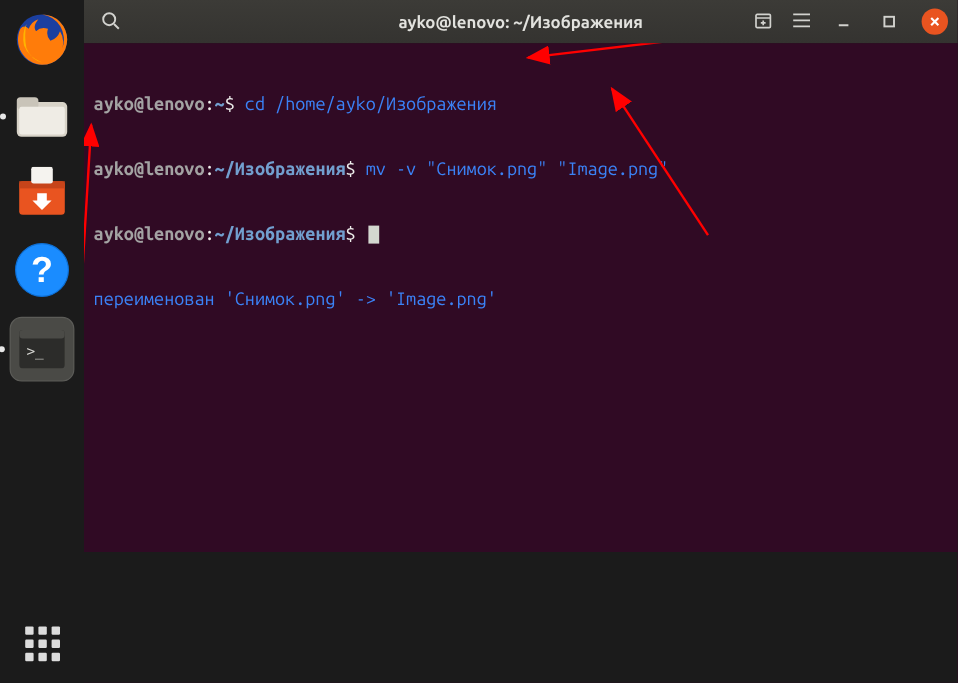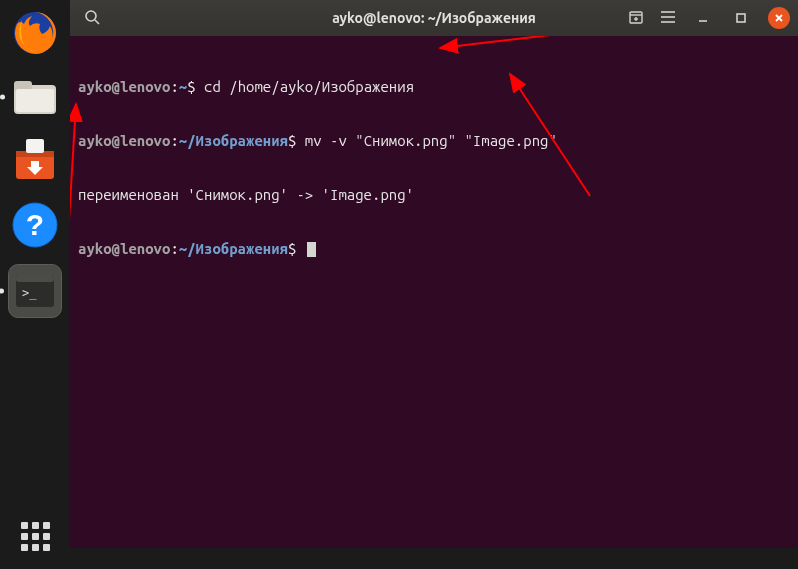--- a/index.html
+++ b/index.html
@@ -58,21 +58,21 @@
       grid-template-rows: repeat(3, 7px);
       gap: 4px;
     }
     .grid-dots div { width: 7px; height: 7px; background: #dcdcdc; border-radius: 1px; }
 
     .window {
       position: absolute;
       left: 70px;
       top: 0;
       width: 728px;
-      height: 548px;
+      height: 460px;
       display: flex;
       flex-direction: column;
     }
     .titlebar {
       height: 36px;
       background: linear-gradient(#3c3b37, #343330);
       display: flex;
       align-items: center;
       color: #d9d9d5;
       font-size: 14px;
@@ -114,21 +114,21 @@
       font-family: "Ubuntu Mono", "DejaVu Sans Mono", monospace;
       font-size: 15px;
       line-height: 18px;
       padding: 6px 8px;
       white-space: pre;
       position: relative;
     }
     .t-user { color: #a3a3a3; font-weight: bold; }
     .t-path { color: #729fcf; font-weight: bold; }
     .t-white { color: #eeeeec; }
-    .t-cmd { color: #e5e5e5; }
+    .t-cmd { color: #3b82f6; }
     .cursor {
       display: inline-block;
       width: 9px;
       height: 15px;
       background: #d3d7cf;
       vertical-align: text-bottom;
       margin-left: 2px;
     }
     .line { display: block; }
 
@@ -234,22 +234,22 @@
             <line x1="3" y1="3" x2="9" y2="9"></line>
             <line x1="9" y1="3" x2="3" y2="9"></line>
           </svg>
       </span>
     </div>
   </div>
 
   <div class="terminal">
     <span class="line"><span class="t-user">ayko@lenovo</span><span class="t-white">:</span><span class="t-path">~</span><span class="t-white">$ </span><span class="t-cmd">cd /home/ayko/Изображения</span></span>
     <span class="line"><span class="t-user">ayko@lenovo</span><span class="t-white">:</span><span class="t-path">~/Изображения</span><span class="t-white">$ </span><span class="t-cmd">mv -v "Снимок.png" "Image.png"</span></span>
+    <span class="line"><span class="t-user">ayko@lenovo</span><span class="t-white">:</span><span class="t-path">~/Изображения</span><span class="t-white">$ </span><span class="cursor"></span></span>
     <span class="line"><span class="t-cmd">переименован 'Снимок.png' -&gt; 'Image.png'</span></span>
-    <span class="line"><span class="t-user">ayko@lenovo</span><span class="t-white">:</span><span class="t-path">~/Изображения</span><span class="t-white">$ </span><span class="cursor"></span></span>
 
     
     <svg class="arrow" style="left:0; top:0;" width="728" height="530">
       <defs>
         <marker id="ah" markerWidth="10" markerHeight="8" refX="9" refY="4" orient="auto">
           <polygon points="0 0, 10 4, 0 8" fill="#ff0000"></polygon>
         </marker>
       </defs>
       <line x1="540" y1="-8" x2="370" y2="12" stroke="#ff0000" stroke-width="2" marker-end="url(#ah)"></line>
       <line x1="520" y1="160" x2="440" y2="38" stroke="#ff0000" stroke-width="2" marker-end="url(#ah)"></line>

